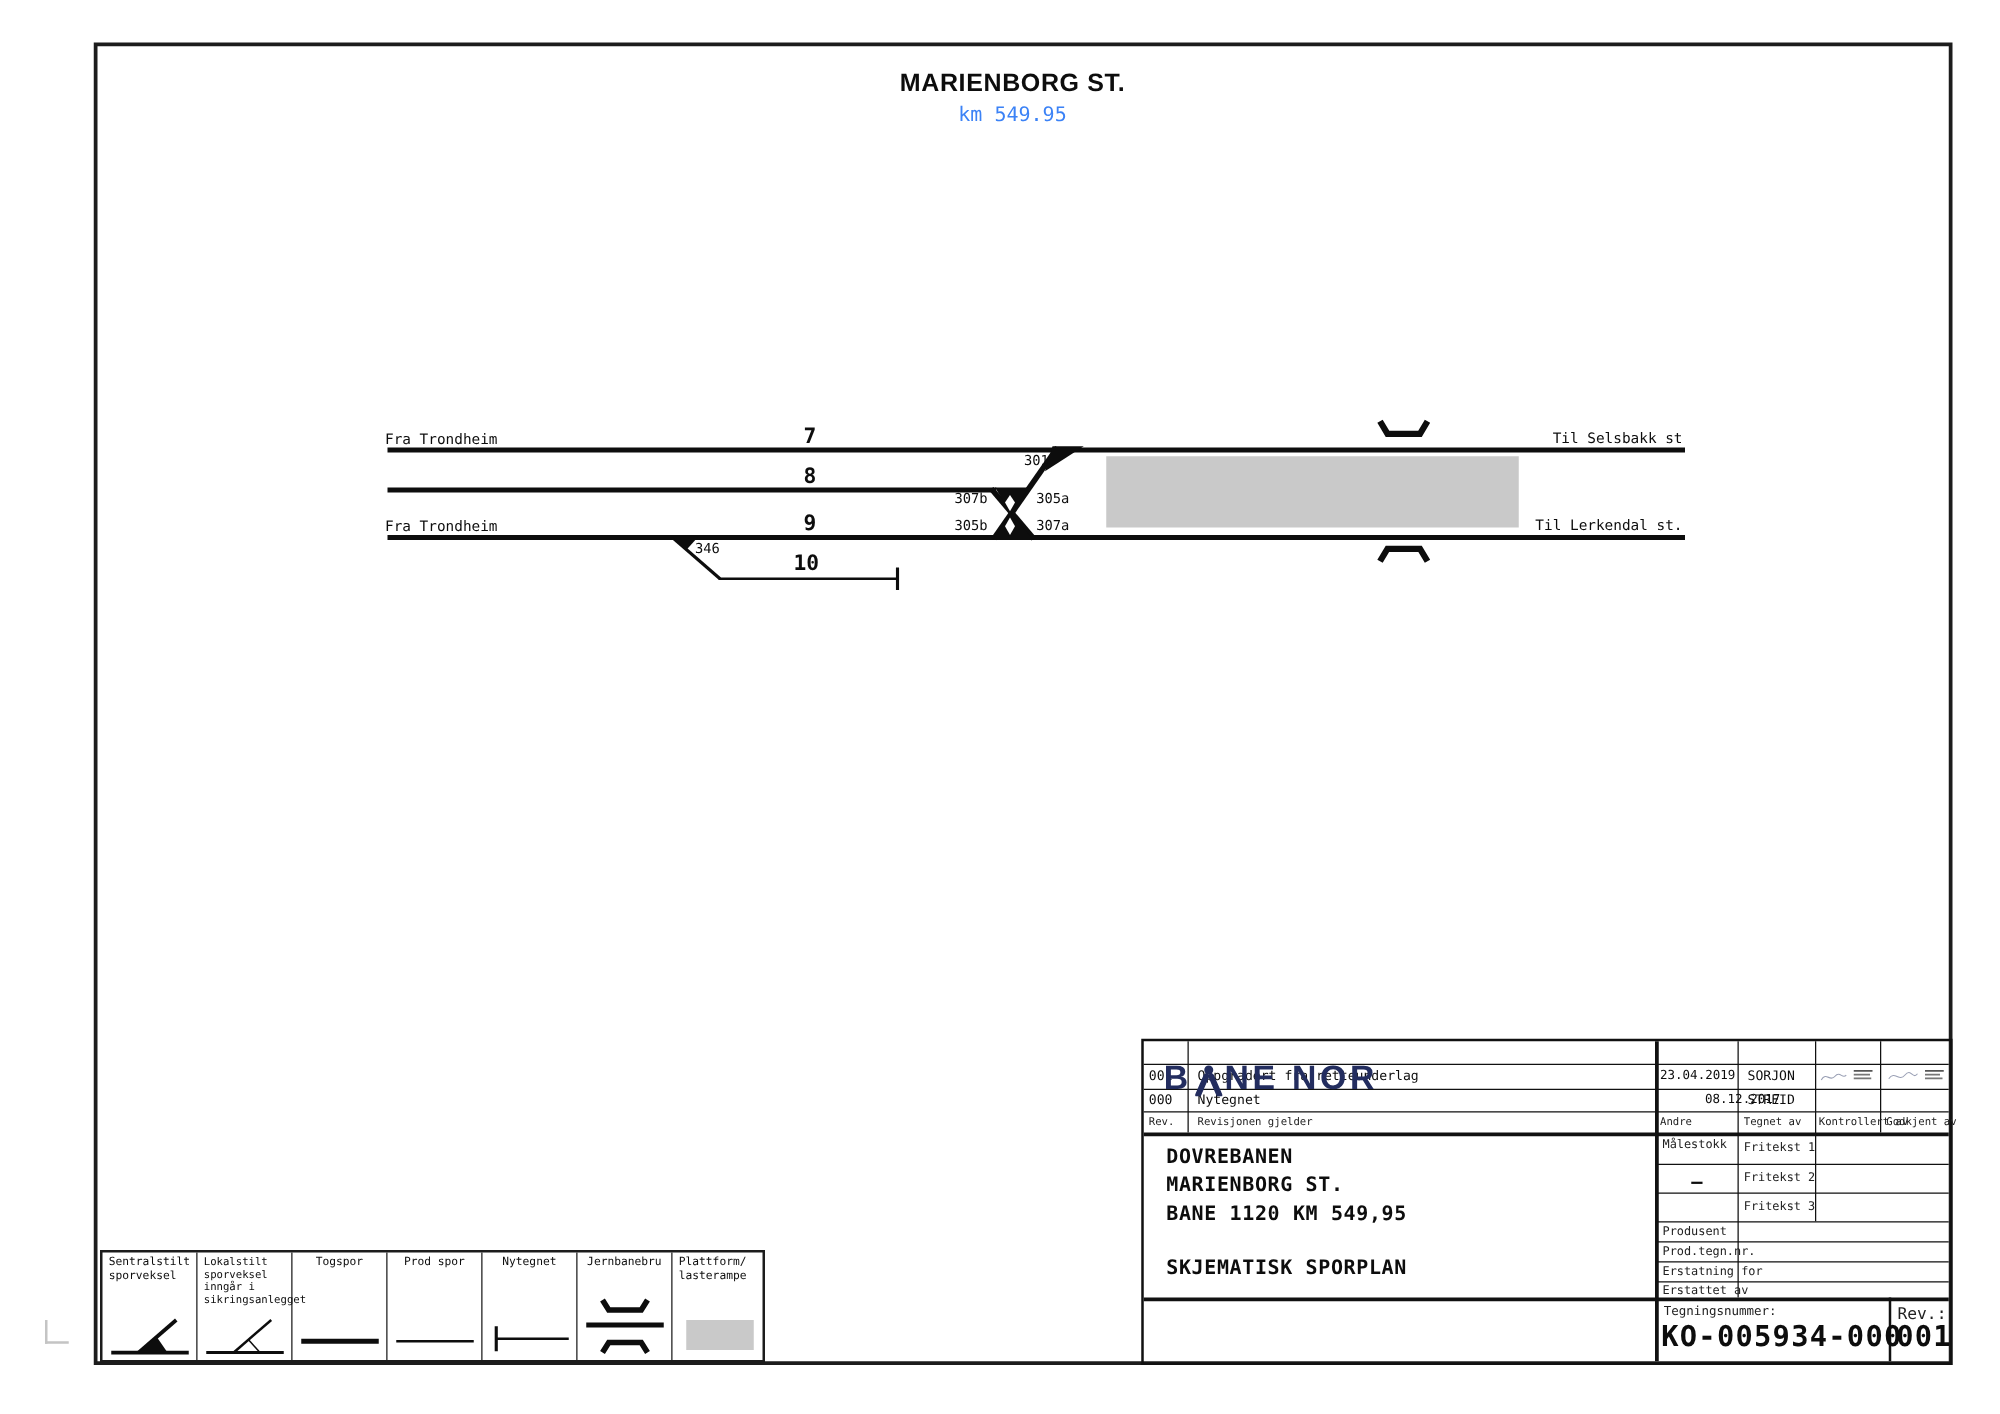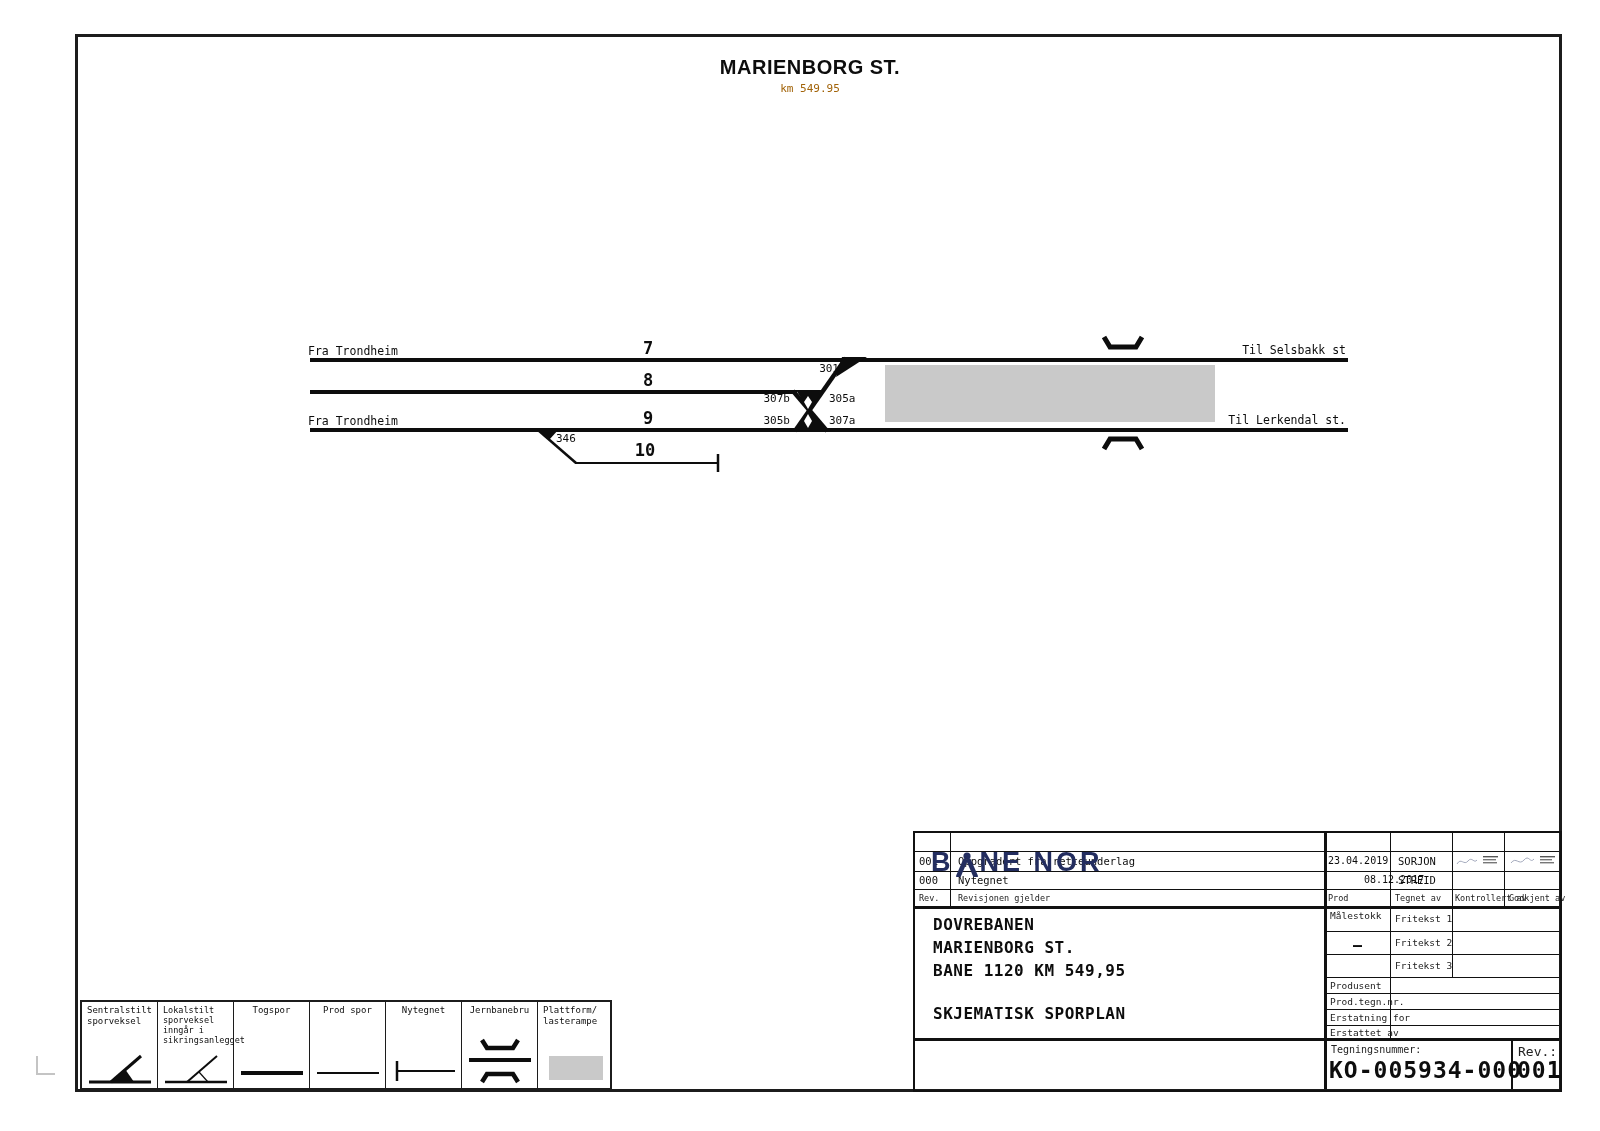--- a/index.html
+++ b/index.html
@@ -5,21 +5,21 @@
   html,body{margin:0;padding:0;background:#ffffff;}
   .page{position:relative;width:1600px;height:1131px;background:#fff;overflow:hidden;
         font-family:"DejaVu Sans Mono",monospace;color:#111;}
   .abs{position:absolute;}
   
   .frame{left:75px;top:34px;width:1487px;height:1058px;border:3px solid #1c1c1c;box-sizing:border-box;}
   .corner-mark{left:36px;top:1056px;width:17px;height:17px;border-left:2px solid #c4c4c4;border-bottom:2px solid #c4c4c4;}
   
   .title{top:56px;left:810px;transform:translateX(-50%);font-family:"Liberation Sans",sans-serif;
          font-weight:bold;font-size:20px;letter-spacing:.5px;color:#0d0d0d;white-space:nowrap;}
-  .subtitle{top:82px;left:810px;transform:translateX(-50%);font-size:11px;white-space:nowrap;color:#a16207;}
+  .subtitle{top:82px;left:810px;transform:translateX(-50%);font-size:16px;white-space:nowrap;color:#3b82f6;}
   
   svg.diagram{left:0;top:0;pointer-events:none;}
   svg.diagram text{font-family:"DejaVu Sans Mono",monospace;fill:#0d0d0d;}
   .tlabel{font-size:11.5px;}
   .tnum{font-size:17px;font-weight:bold;}
   .snum{font-size:11px;}
   
   .legend{left:80px;top:1000px;width:532px;height:90px;border:2px solid #1c1c1c;box-sizing:border-box;}
   .legend .cell{position:absolute;top:0;height:100%;width:76px;box-sizing:border-box;border-right:1.5px solid #1c1c1c;}
   .legend .cell:last-child{border-right:none;}
@@ -206,21 +206,21 @@
       <rect x="31" y="9" width="14" height="1.4" fill="#777"></rect>
     </svg>
 
     <div class="txt" style="left:4px;top:41px;">000</div>
     <div class="txt" style="left:43px;top:41px;">Nytegnet</div>
     <div class="txt" style="left:413px;top:41px;font-size:10px;margin-left:36px;">08.12.2017</div>
     <div class="txt" style="left:483px;top:41px;">STREID</div>
 
     <div class="txt small" style="left:4px;top:60px;">Rev.</div>
     <div class="txt small" style="left:43px;top:60px;">Revisjonen gjelder</div>
-    <div class="txt small" style="left:413px;top:60px;">Prod</div>
+    <div class="txt small" style="left:413px;top:60px;">Andre</div>
     <div class="txt small" style="left:480px;top:60px;">Tegnet av</div>
     <div class="txt small" style="left:540px;top:60px;">Kontrollert av</div>
     <div class="txt small" style="left:594px;top:60px;">Godkjent av</div>
 
     <div class="txt proj" style="left:18px;top:82px;">DOVREBANEN</div>
     <div class="txt proj" style="left:18px;top:105px;">MARIENBORG ST.</div>
     <div class="txt proj" style="left:18px;top:128px;">BANE 1120 KM 549,95</div>
     <div class="txt proj" style="left:18px;top:171px;">SKJEMATISK SPORPLAN</div>
 
     <div class="txt field" style="left:415px;top:77px;">Målestokk</div>

